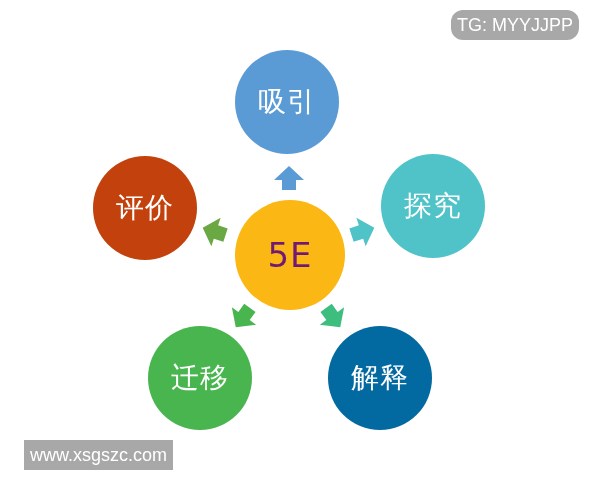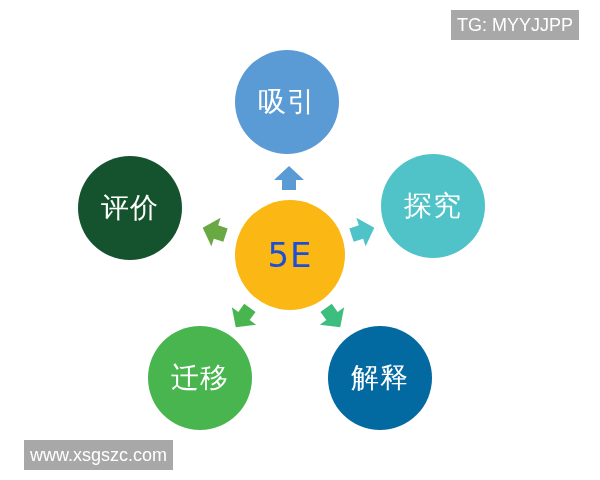--- a/index.html
+++ b/index.html
@@ -43,27 +43,27 @@
 </div>
 
 <div class="circle" style="left:328px;top:326px;width:104px;height:104px;background:#0369a1;">
   <span>解释</span>
 </div>
 
 <div class="circle" style="left:148px;top:326px;width:104px;height:104px;background:#48B54E;justify-content:center;">
   <span>迁移</span>
 </div>
 
-<div class="circle" style="left:78px;top:156px;width:104px;height:104px;background:#14532d;">
+<div class="circle" style="left:93px;top:156px;width:104px;height:104px;background:#c2410c;">
   <span>评价</span>
 </div>
 
-<div class="circle" style="left:235px;top:200px;width:110px;height:110px;background:#FBB713;font-size:34px;color:#1d4ed8;font-family:'DejaVu Sans',sans-serif;">
+<div class="circle" style="left:235px;top:200px;width:110px;height:110px;background:#FBB713;font-size:34px;color:#701a75;font-family:'DejaVu Sans',sans-serif;">
   <span>5E</span>
 </div>
 
-<div class="wm" style="left:451px;top:10px;">
+<div class="wm" style="left:451px;top:10px;border-radius:12px;">
   <span>TG: MYYJJPP</span>
 </div>
 
 <div class="wm" style="left:24px;top:440px;">
   <span>www.xsgszc.com</span>
 </div>
 
 </body></html>

